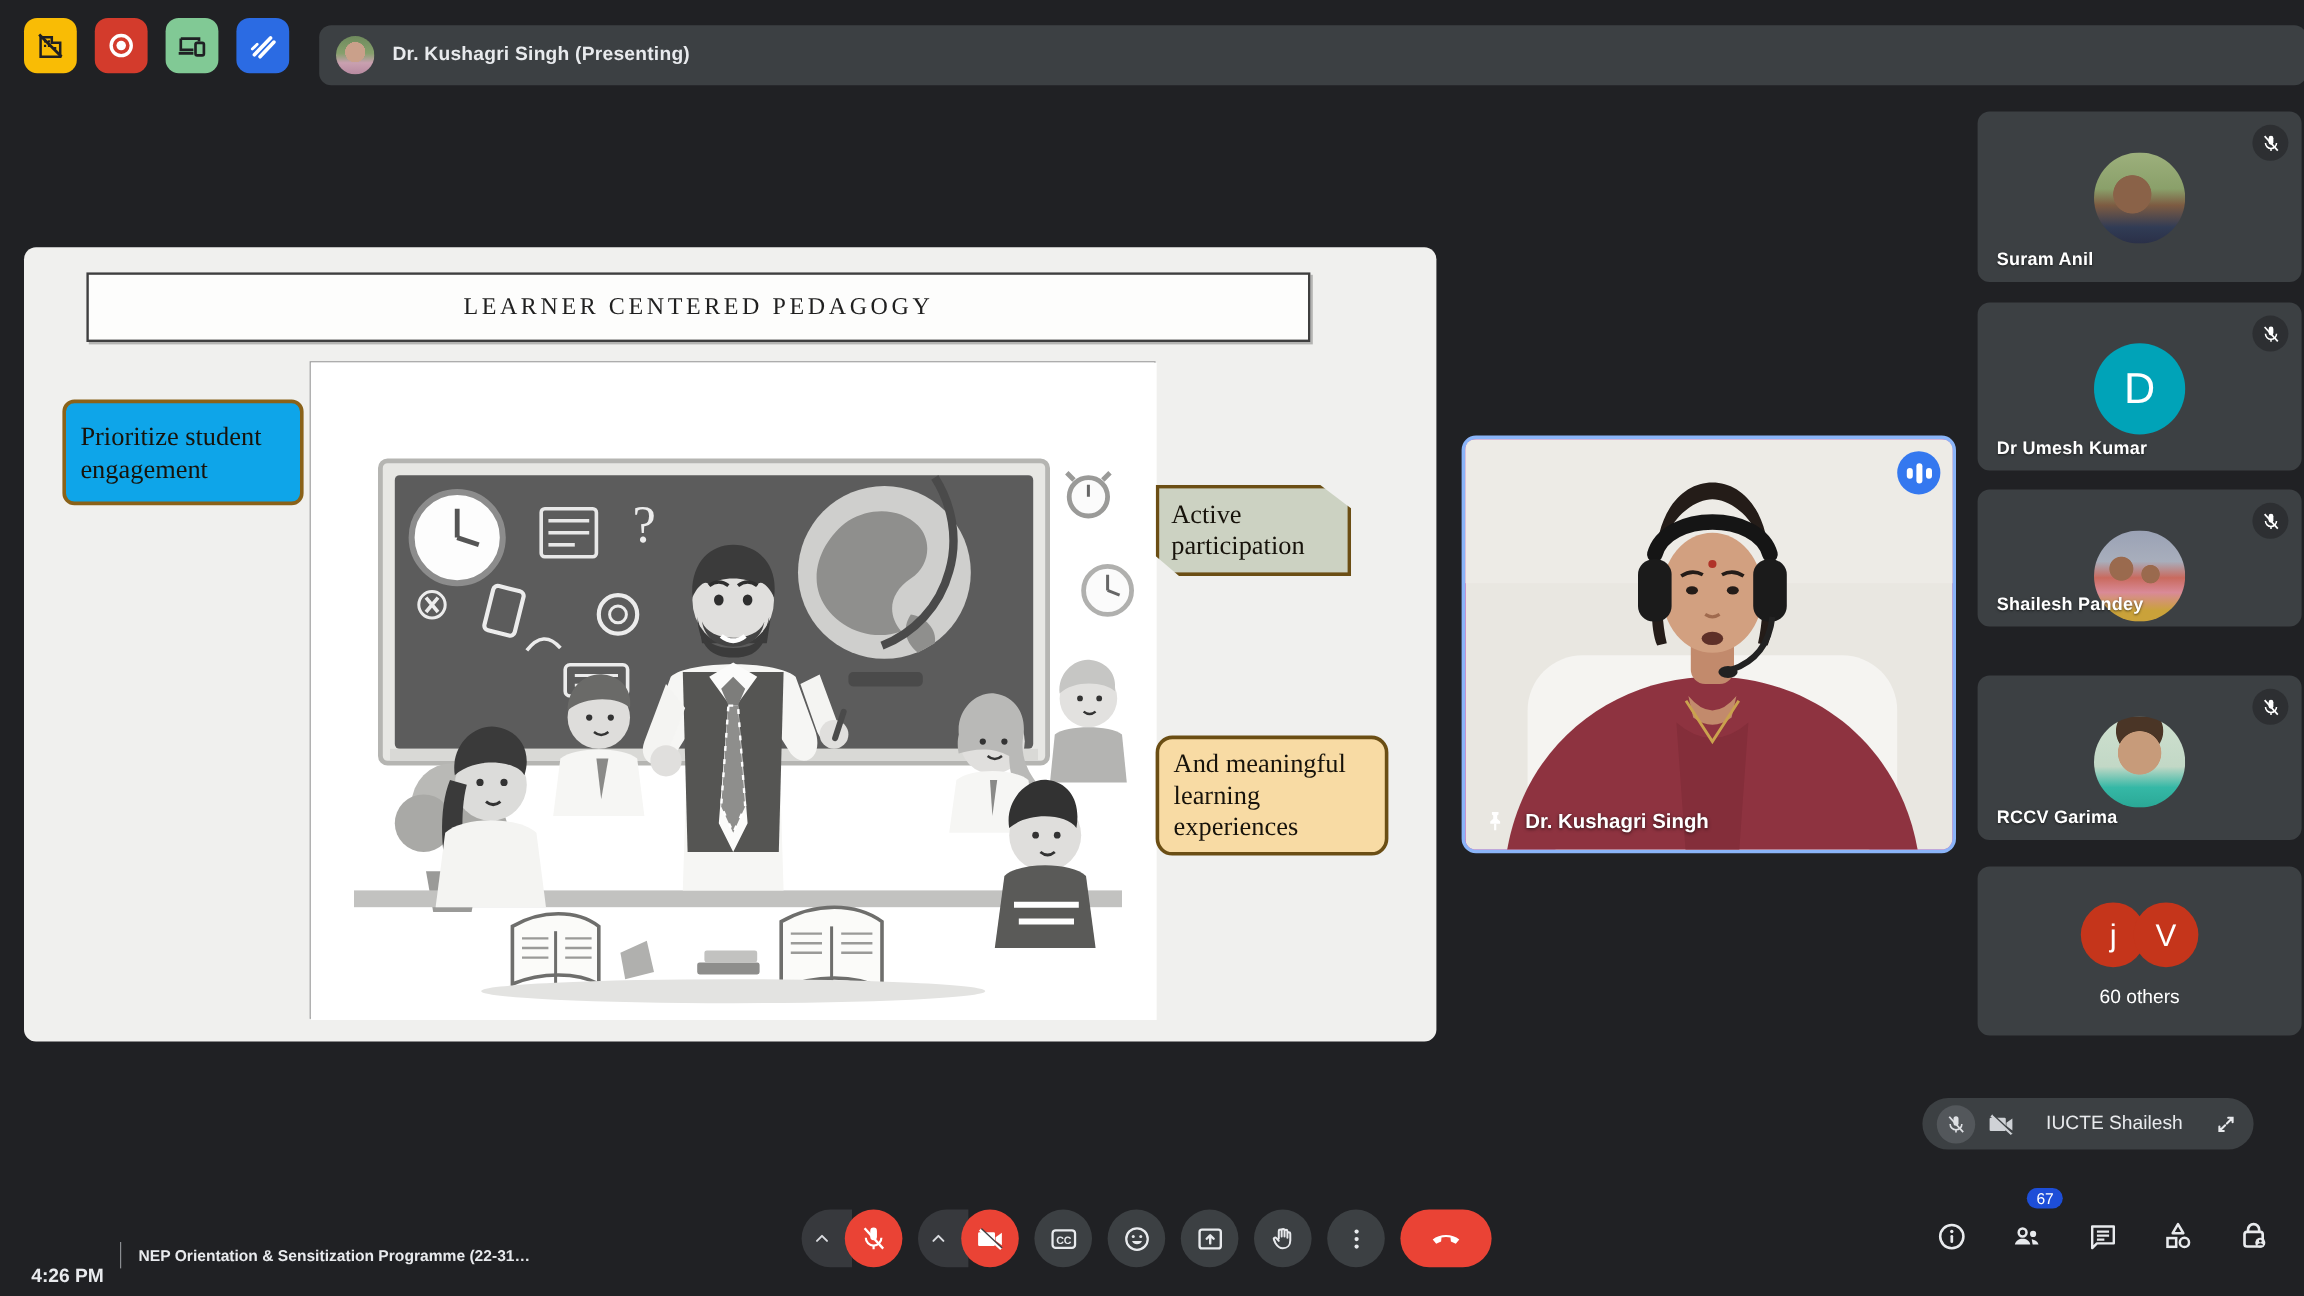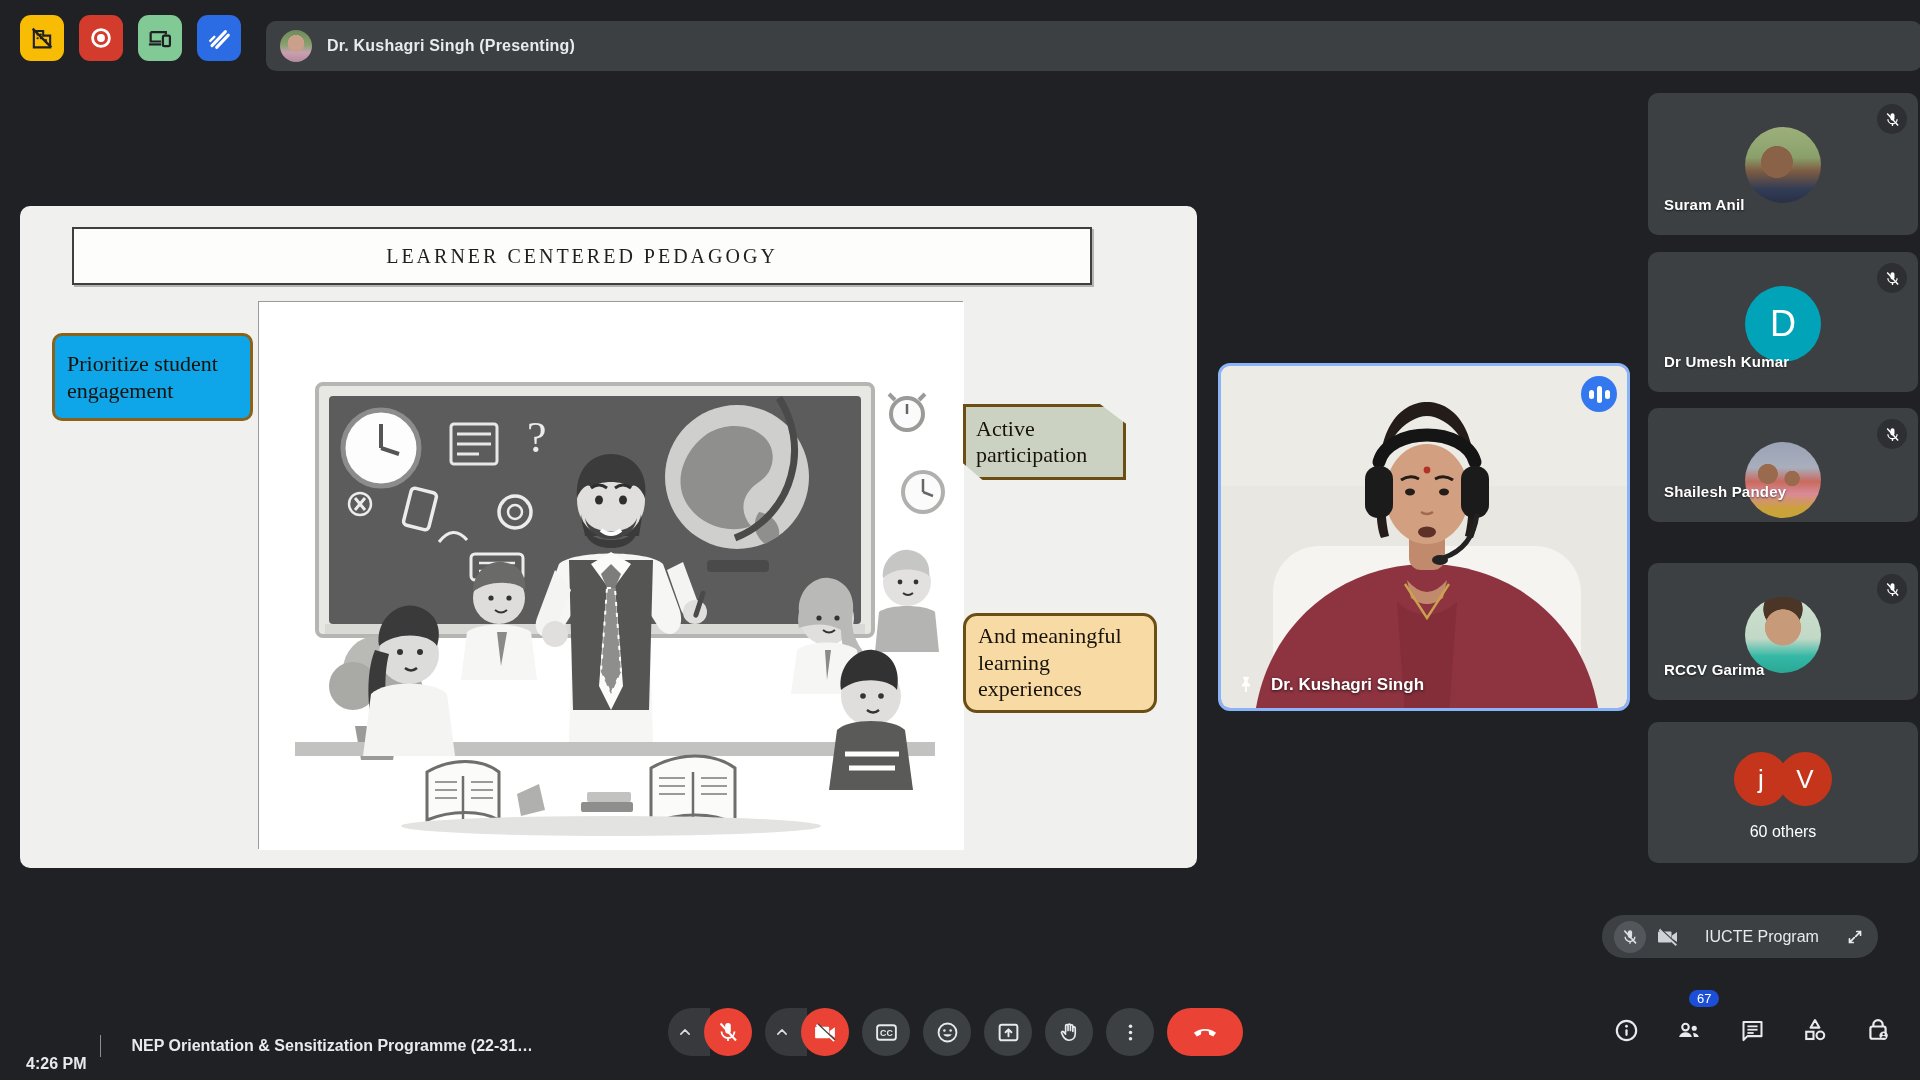--- a/index.html
+++ b/index.html
@@ -83,21 +83,21 @@
 
   
   .p-tile {
     position:absolute; left:1648px; width:270px; background:#3c4043; border-radius:10px; overflow:hidden;
   }
   .p-mic {
     position:absolute; top:11px; right:11px; width:30px; height:30px; border-radius:50%;
     background:rgba(32,33,36,.55); display:flex; align-items:center; justify-content:center;
   }
   .p-name {
-    position:absolute; left:16px; bottom:22px; font-size:15px; font-weight:700; color:#fff;
+    position:absolute; left:16px; bottom:10px; font-size:15px; font-weight:700; color:#fff;
     text-shadow:0 1px 2px rgba(0,0,0,.6); letter-spacing:.2px;
   }
   .p-avatar { position:absolute; left:50%; transform:translateX(-50%); top:34px; width:76px; height:76px; border-radius:50%; }
   .avatar-initial { display:flex; align-items:center; justify-content:center; font-size:36px; color:#fff; }
   .av-suram {
     background:
       radial-gradient(circle at 42% 46%, #8a6248 0 26%, rgba(0,0,0,0) 27%),
       linear-gradient(180deg,#9db07c 0%, #8aa06a 40%, #7d5b42 58%, #313c55 82%, #2a3048 100%);
   }
   .av-shailesh {
@@ -128,21 +128,21 @@
   .self-mic-circle {
     width:32px; height:32px; border-radius:50%; background:#53575b;
     display:flex; align-items:center; justify-content:center; flex:none;
   }
   .self-label { font-size:16px; color:#e8eaed; flex:1; text-align:center; }
 
   
   .bottom-left { position:absolute; left:26px; top:1019px; display:flex; align-items:center; gap:14px; }
   .time-label { font-size:16px; color:#e8eaed; font-weight:700;margin-top:36px; }
   .v-sep { width:1px; height:22px; background:#8a8d91; }
-  .meeting-title { font-size:16px; color:#e8eaed; font-weight:700; max-width:400px; white-space:nowrap; overflow:hidden;margin-left:16px; }
+  .meeting-title { font-size:13px; color:#e8eaed; font-weight:700; max-width:400px; white-space:nowrap; overflow:hidden; }
   .controls { position:absolute; left:668px; top:1008px; display:flex; align-items:center; gap:13px; }
   .combo { display:flex; align-items:center; }
   .combo-chevron {
     width:42px; height:48px; background:#37393d; border-radius:24px 0 0 24px;
     display:flex; align-items:center; justify-content:center; padding-right:8px;
   }
   .ctl-circle {
     width:48px; height:48px; border-radius:50%; background:#3c4043;
     display:flex; align-items:center; justify-content:center; flex:none;
   }
@@ -539,21 +539,21 @@
 
 <div class="self-pill">
   <div class="self-mic-circle">
     <svg width="18" height="18" color="#dfe1e5">
         <use href="#ic-mic-off"></use>
       </svg>
   </div>
   <svg width="24" height="24" color="#cfd2d6">
       <use href="#ic-cam-off"></use>
     </svg>
-  <span class="self-label">IUCTE Program</span>
+  <span class="self-label">IUCTE Shailesh</span>
   <svg width="22" height="22" color="#e8eaed">
       <use href="#ic-expand"></use>
     </svg>
 </div>
 
 <div class="bottom-left">
   <span class="time-label">4:26 PM</span>
   <span class="v-sep"></span>
   <span class="meeting-title">NEP Orientation &amp; Sensitization Programme (22-31…</span>
 </div>

